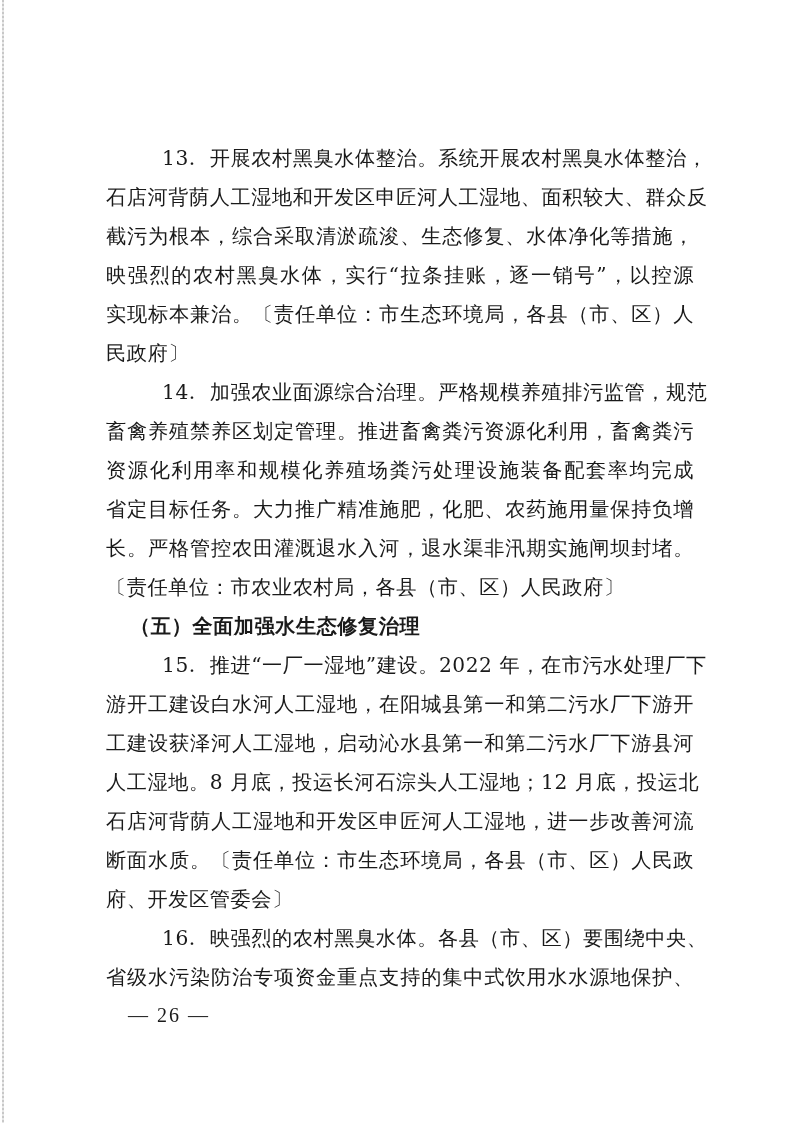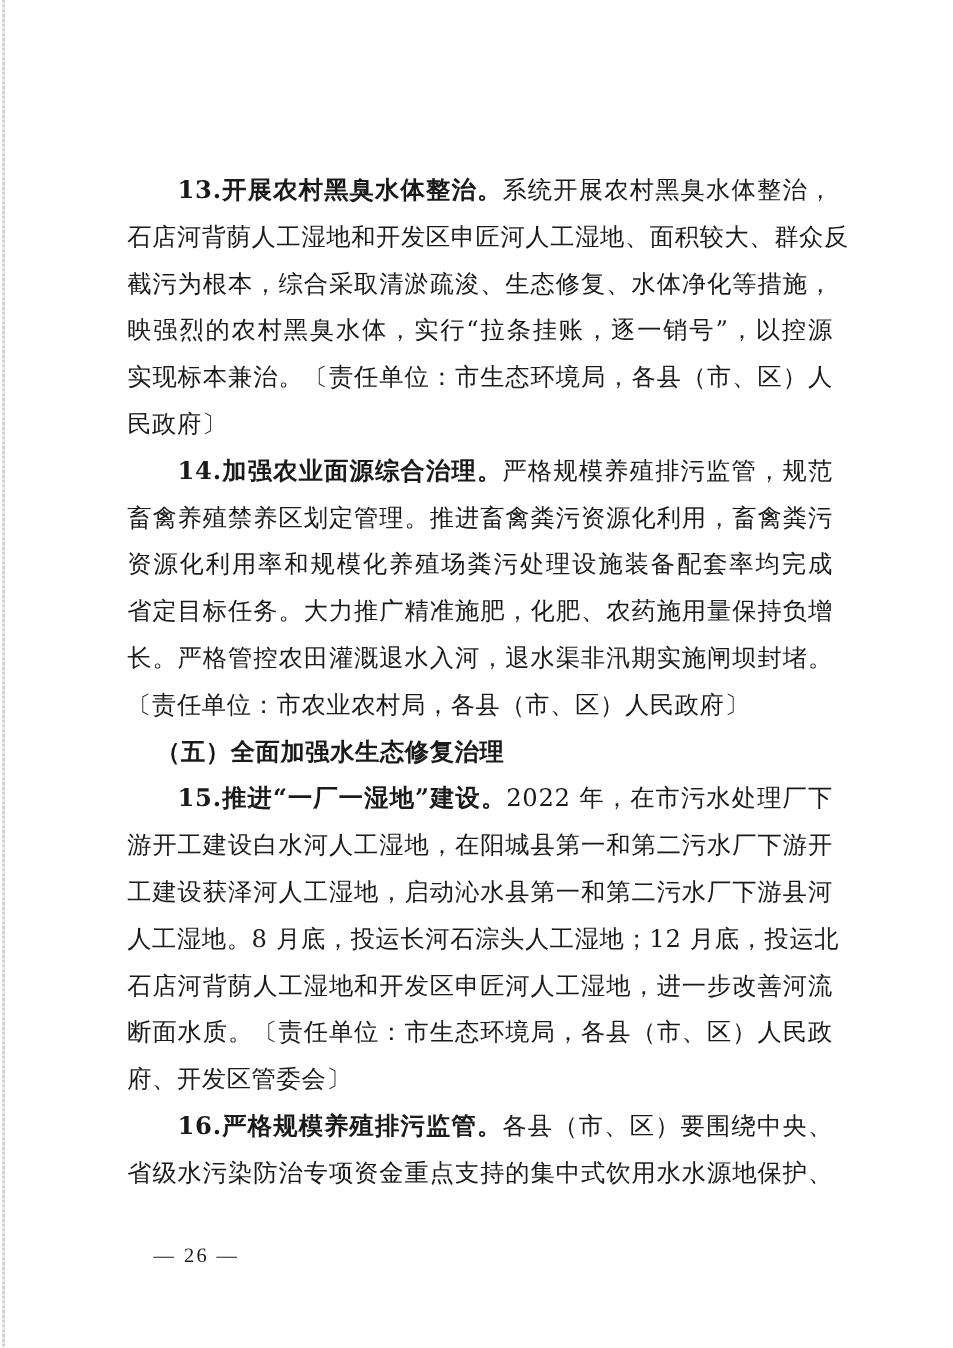--- a/index.html
+++ b/index.html
@@ -38,36 +38,36 @@
     text-align: justify;
     text-align-last: justify;
   }
   .line.last {
     text-align-last: left;
   }
   .line.indent {
     padding-left: 42px;
   }
   .bold {
-    font-weight: bold;
+    font-weight: normal;
+    margin-left: 14px;
   }
   .section-heading {
     padding-left: 24px;
     font-weight: bold;
     text-align-last: left;
   }
   .page-number {
     position: absolute;
     left: 128px;
     top: 1000px;
-    font-size: 17px;
+    font-size: 20px;
     line-height: 30px;
     letter-spacing: 2px;
     font-family: "Liberation Serif", "DejaVu Serif", serif;
-    margin-top: 32px;
   }
 </style>
 </head>
 <body>
 
 <div class="left-edge"></div>
 
 <div class="page-body">
 
   <div class="line indent"><span class="bold">13.</span><span class="bold">开展农村黑臭水体整治。</span><span>系统开展农村黑臭水体整治，</span></div>
@@ -87,17 +87,17 @@
   <div class="line section-heading">（五）全面加强水生态修复治理</div>
 
   <div class="line indent"><span class="bold">15.</span><span class="bold">推进“一厂一湿地”建设。</span><span>2022 年，在市污水处理厂下</span></div>
   <div class="line">游开工建设白水河人工湿地，在阳城县第一和第二污水厂下游开</div>
   <div class="line">工建设获泽河人工湿地，启动沁水县第一和第二污水厂下游县河</div>
   <div class="line">人工湿地。8 月底，投运长河石淙头人工湿地；12 月底，投运北</div>
   <div class="line">石店河背荫人工湿地和开发区申匠河人工湿地，进一步改善河流</div>
   <div class="line">断面水质。〔责任单位：市生态环境局，各县（市、区）人民政</div>
   <div class="line last">府、开发区管委会〕</div>
 
-  <div class="line indent"><span class="bold">16.</span><span class="bold">严格规模养殖排污监管。</span><span>各县（市、区）要围绕中央、</span></div>
+  <div class="line indent"><span class="bold">16.</span><span class="bold">映强烈的农村黑臭水体。</span><span>各县（市、区）要围绕中央、</span></div>
   <div class="line">省级水污染防治专项资金重点支持的集中式饮用水水源地保护、</div>
 </div>
 
 <div class="page-number">— 26 —</div>
 
 </body></html>

